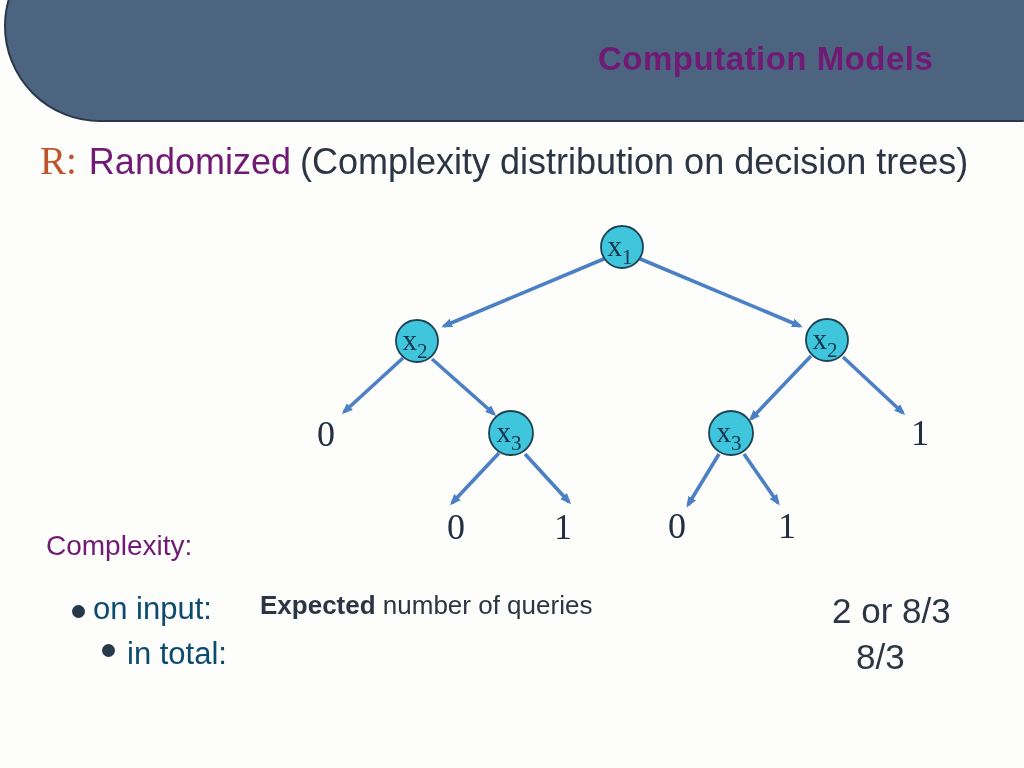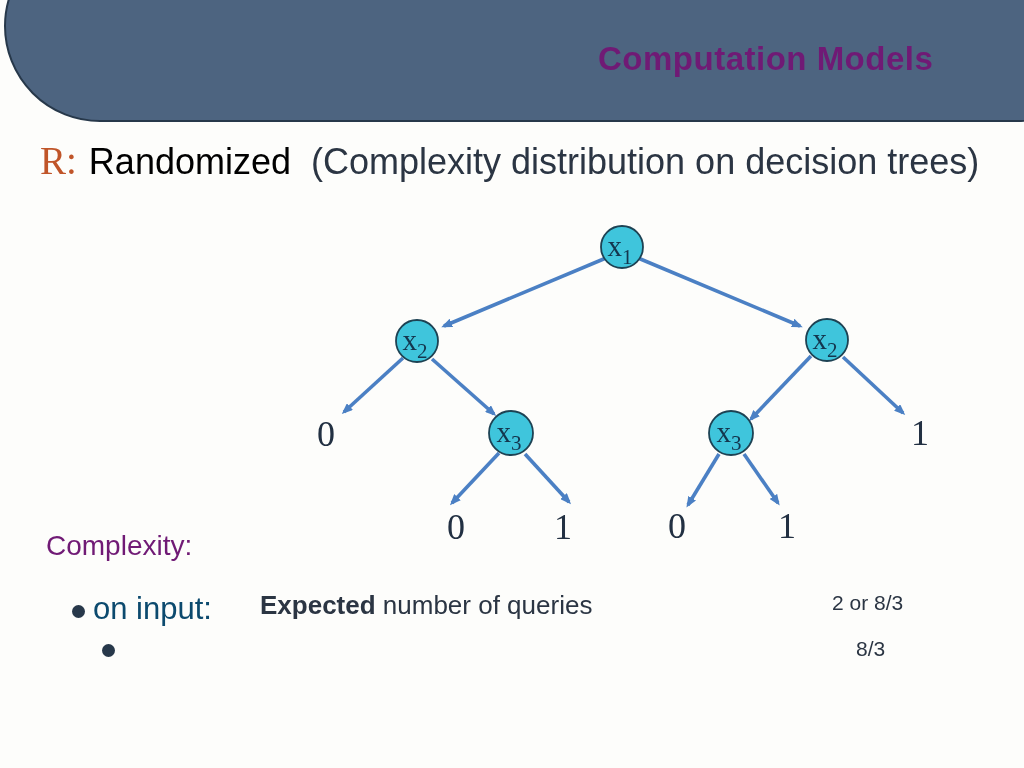--- a/index.html
+++ b/index.html
@@ -22,21 +22,21 @@
   }
 
   
   .subtitle{
     position:absolute;left:40px;top:138px;white-space:nowrap;font-size:36px;
   }
   .model-label{
     font-family:"Liberation Serif",serif;font-size:39px;color:#c05529;
     margin-right:12px;
   }
-  .model-name{color:#000000;margin-right:20px;}
+  .model-name{color:#701a75;margin-right:9px;}
   .model-desc{color:#2b3543;}
 
   
   .tree-svg{position:absolute;left:0;top:0;width:1024px;height:768px;}
   .edge{stroke:#4b80c4;stroke-width:3.6px;fill:none;}
   .node-circle{fill:#3fc5dc;stroke:#1d4253;stroke-width:1.8px;}
   .node-label{
     font-family:"Liberation Serif",serif;font-size:29px;fill:#14364e;
     text-anchor:middle;
   }
@@ -62,21 +62,21 @@
   }
   .label1{left:93px;top:591px;}
   .label2{left:127px;top:636px;}
   .measure{
     position:absolute;color:#2b3543;font-size:26px;white-space:nowrap;
   }
   .measure1{left:260px;top:590px;}
   .measure2{left:438px;top:637px;}
   .measure .bold{font-weight:bold;}
   .value{
-    position:absolute;color:#2b3543;font-size:21px;white-space:nowrap;
+    position:absolute;color:#2b3543;font-size:35px;white-space:nowrap;
   }
   .value1{left:832px;top:591px;}
   .value2{left:856px;top:637px;}
 </style>
 </head>
 <body>
 
 <div class="slide">
 
   <div class="header"></div>
@@ -128,15 +128,16 @@
   </svg>
 
   <div class="complexity-heading">Complexity:</div>
 
   <span class="bullet-dot dot1"></span>
   <div class="bullet-label label1">on input:</div>
   <div class="measure measure1"><span class="bold">Expected</span><span> number of queries</span></div>
   <div class="value value1">2 or 8/3</div>
 
   <span class="bullet-dot dot2"></span>
+  <div class="bullet-label label2">in total:</div>
   <div class="value value2">8/3</div>
 
 </div>
 
 </body></html>

